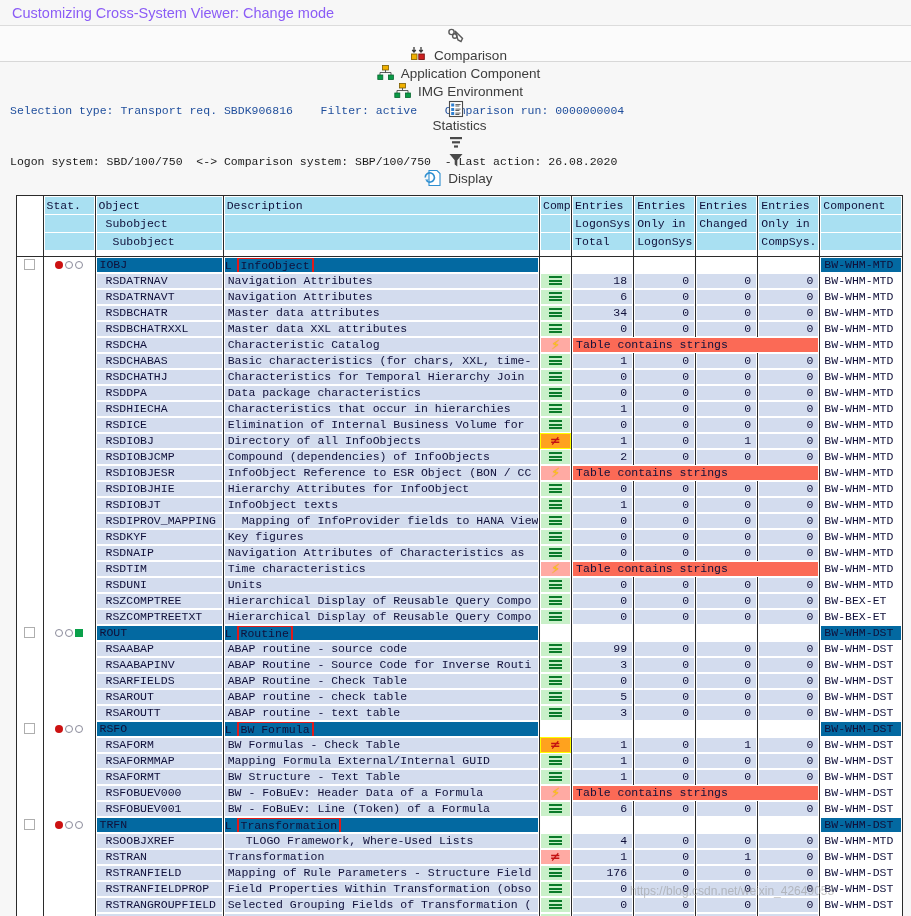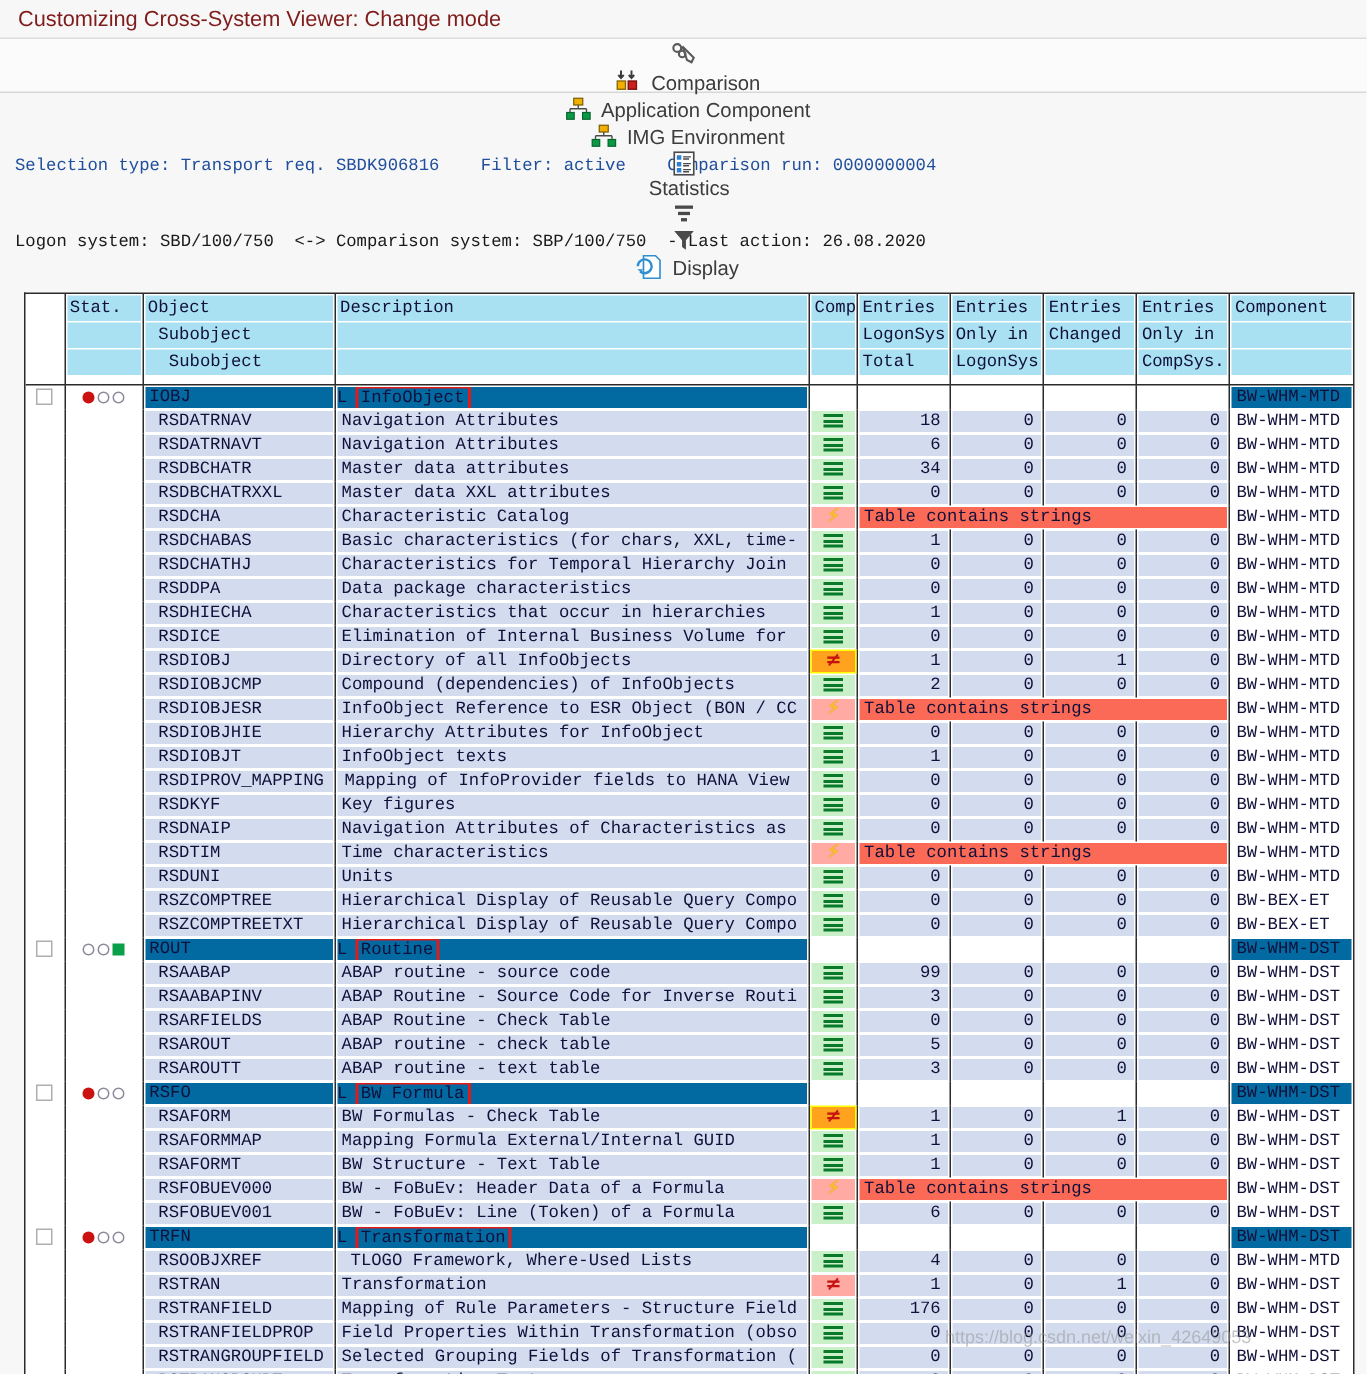--- a/index.html
+++ b/index.html
@@ -8,21 +8,21 @@
     width:911px; height:916px;
     background:#f7f7f7;
     font-family:"Liberation Sans", sans-serif;
     overflow:hidden;
   }
 
   
   .titlebar{
     height:26px; line-height:26px;
     padding-left:12px;
-    font-size:14.5px; color:#7f1d1d;
+    font-size:14.5px; color:#8b5cf6;
     background:#f7f7f7;
     border-bottom:1px solid #dcdcdc;
     white-space:nowrap;
   }
 
   
   .toolbar{
     height:36px;
     display:flex; align-items:center;
     background:#fbfbfb;
@@ -892,21 +892,21 @@
             <div class="cell plain">BW-WHM-MTD</div>
           </td>
         </tr>
         <tr>
           <td></td>
           <td></td>
           <td>
             <div class="cell indent1">RSDIPROV_MAPPING</div>
           </td>
           <td>
-            <div class="cell" style="padding-left:5px"><span>Mapping of InfoProvider fields to HANA View</span></div>
+            <div class="cell" style="padding-left:17px"><span>Mapping of InfoProvider fields to HANA View</span></div>
           </td>
           <td>
             <div class="st eq">
               <span class="g-eq">
                 <i></i>
                 <i></i>
                 <i></i>
               </span>
             </div>
           </td>
@@ -1524,21 +1524,21 @@
             <div class="cell plain">BW-WHM-DST</div>
           </td>
         </tr>
         <tr>
           <td></td>
           <td></td>
           <td>
             <div class="cell indent1">RSOOBJXREF</div>
           </td>
           <td>
-            <div class="cell" style="padding-left:9px"><span>TLOGO Framework, Where-Used Lists</span></div>
+            <div class="cell" style="padding-left:21px"><span>TLOGO Framework, Where-Used Lists</span></div>
           </td>
           <td>
             <div class="st eq">
               <span class="g-eq">
                 <i></i>
                 <i></i>
                 <i></i>
               </span>
             </div>
           </td>

